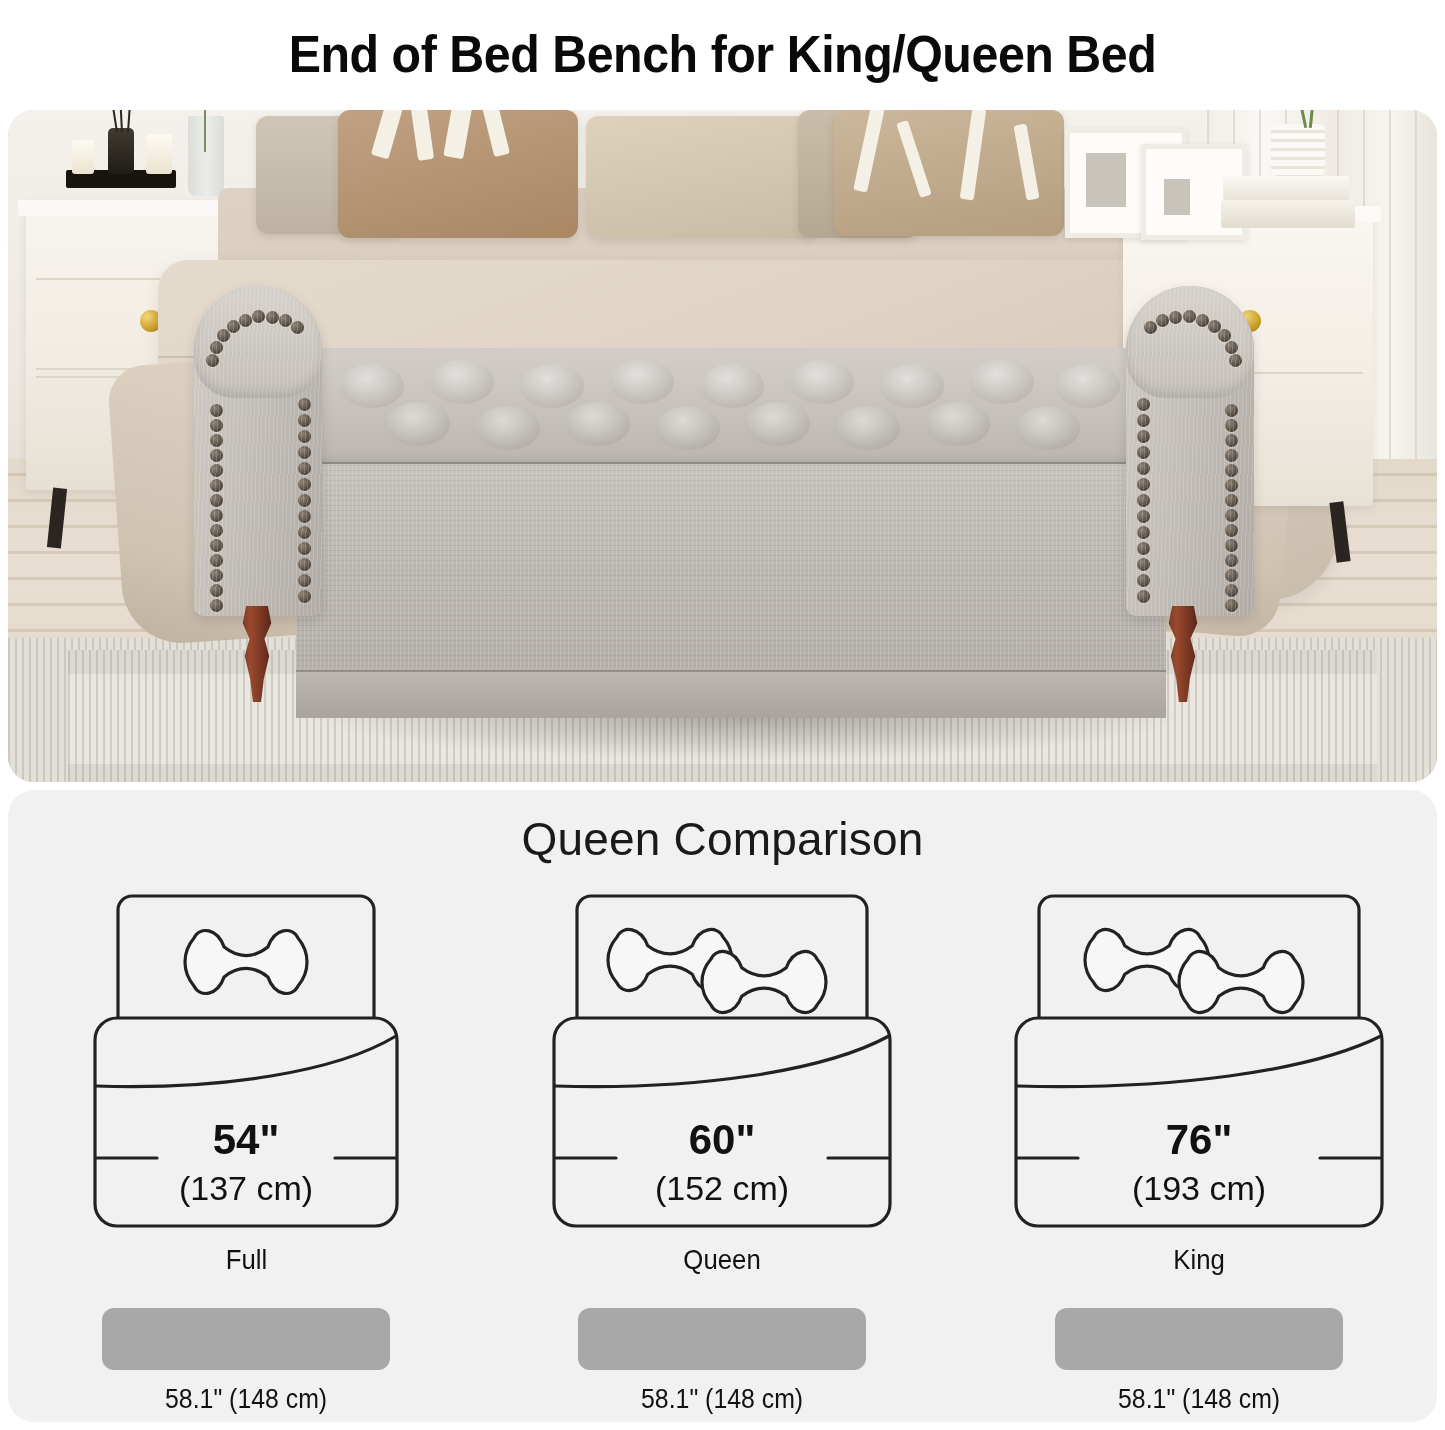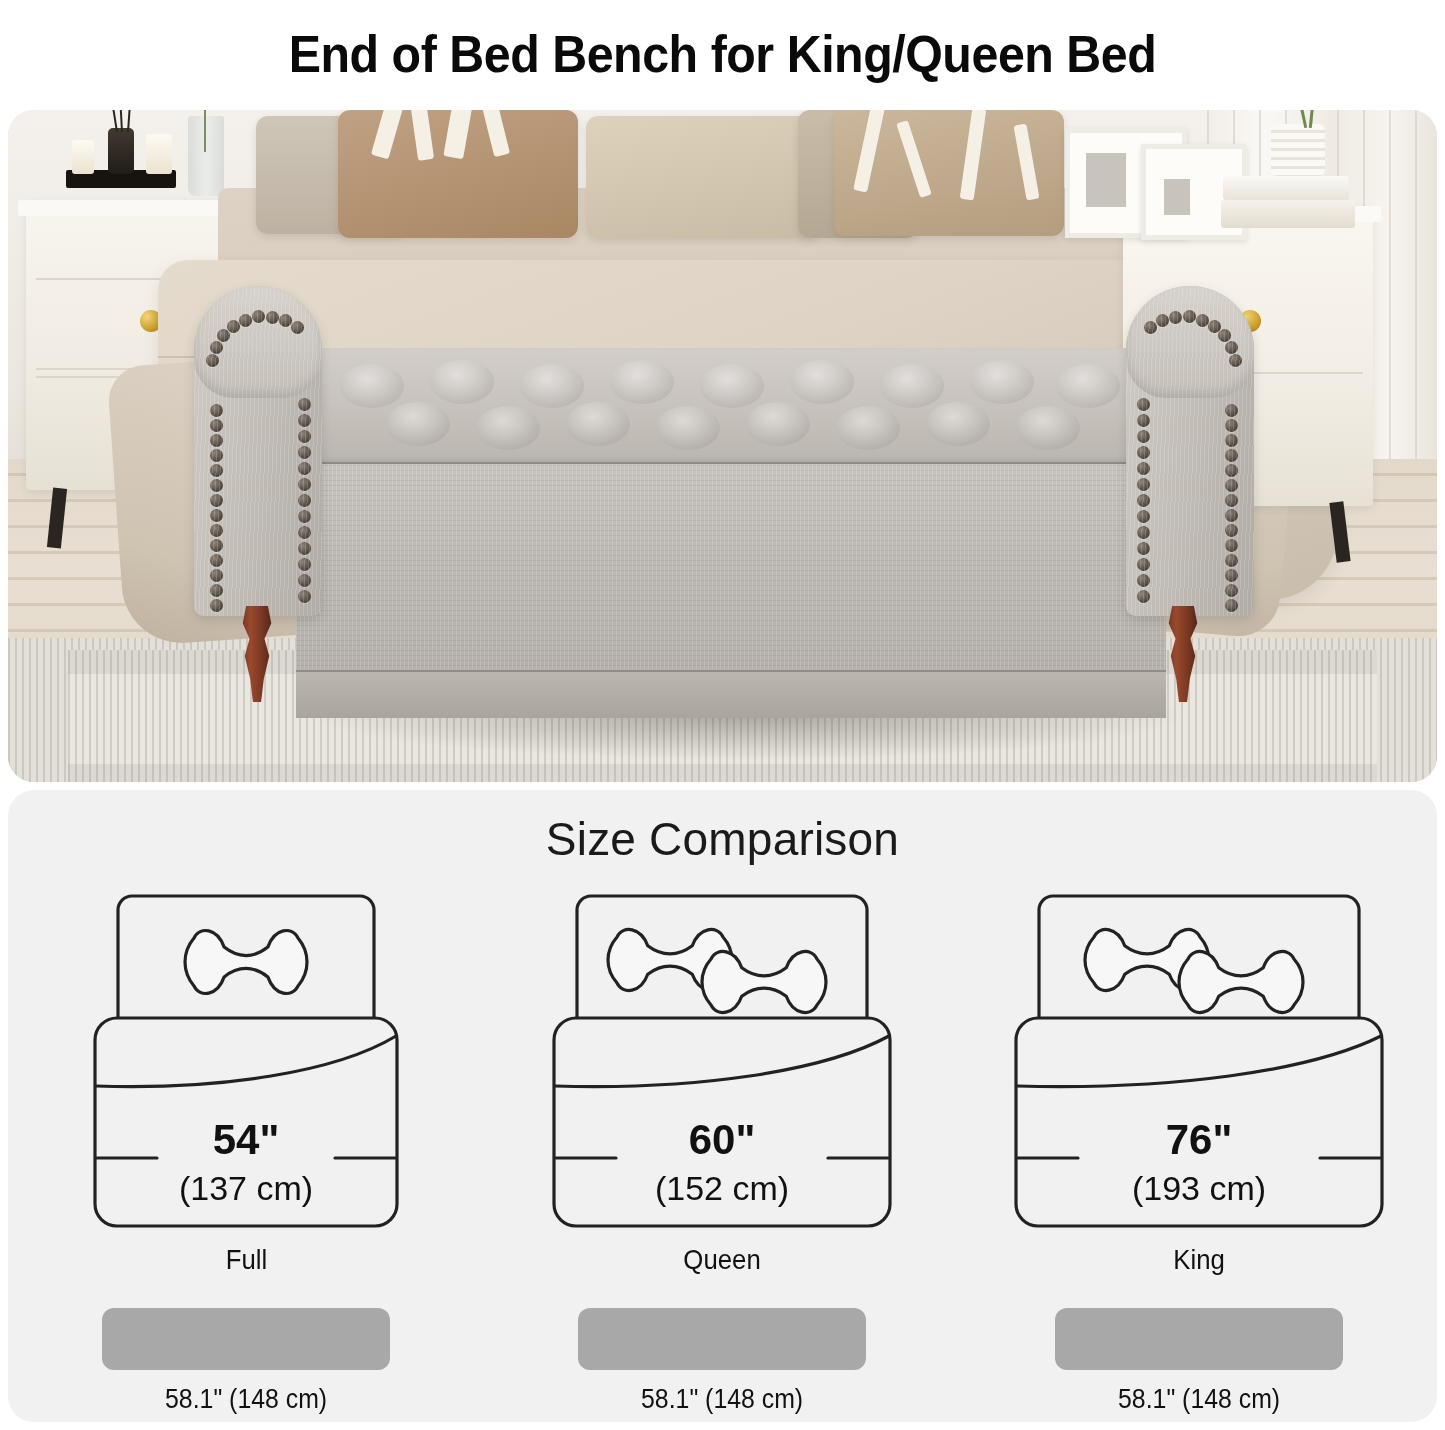--- a/index.html
+++ b/index.html
@@ -381,21 +381,21 @@
         <div class="stud" style="left: 11px; top: 304px;"></div>
       </div>
   </div>
 
   <div class="ph-layer leg" style="left:232px;top:496px"></div>
   <div class="ph-layer leg" style="left:1158px;top:496px"></div>
 </div>
 
 <div class="panel">
 
-  <div class="panel-title">Size Comparison</div>
+  <div class="panel-title">Queen Comparison</div>
 
   <div class="cols" id="cols">
       <div class="col">
         <svg width="322" height="348" viewBox="0 0 322 348" class="bedsvg">
           <rect x="33" y="6" width="256" height="200" rx="14" fill="#f1f1f1" stroke="#222" stroke-width="3.2"></rect>
           <path d="M 109 48
     C 115 36, 132.4 38, 139.16 57.120000000000005
     C 153.2 68.4, 168.8 68.4, 182.84 57.120000000000005
     C 189.6 38, 207 36, 213 48
     C 225 62.4, 225 81.6, 213 96

